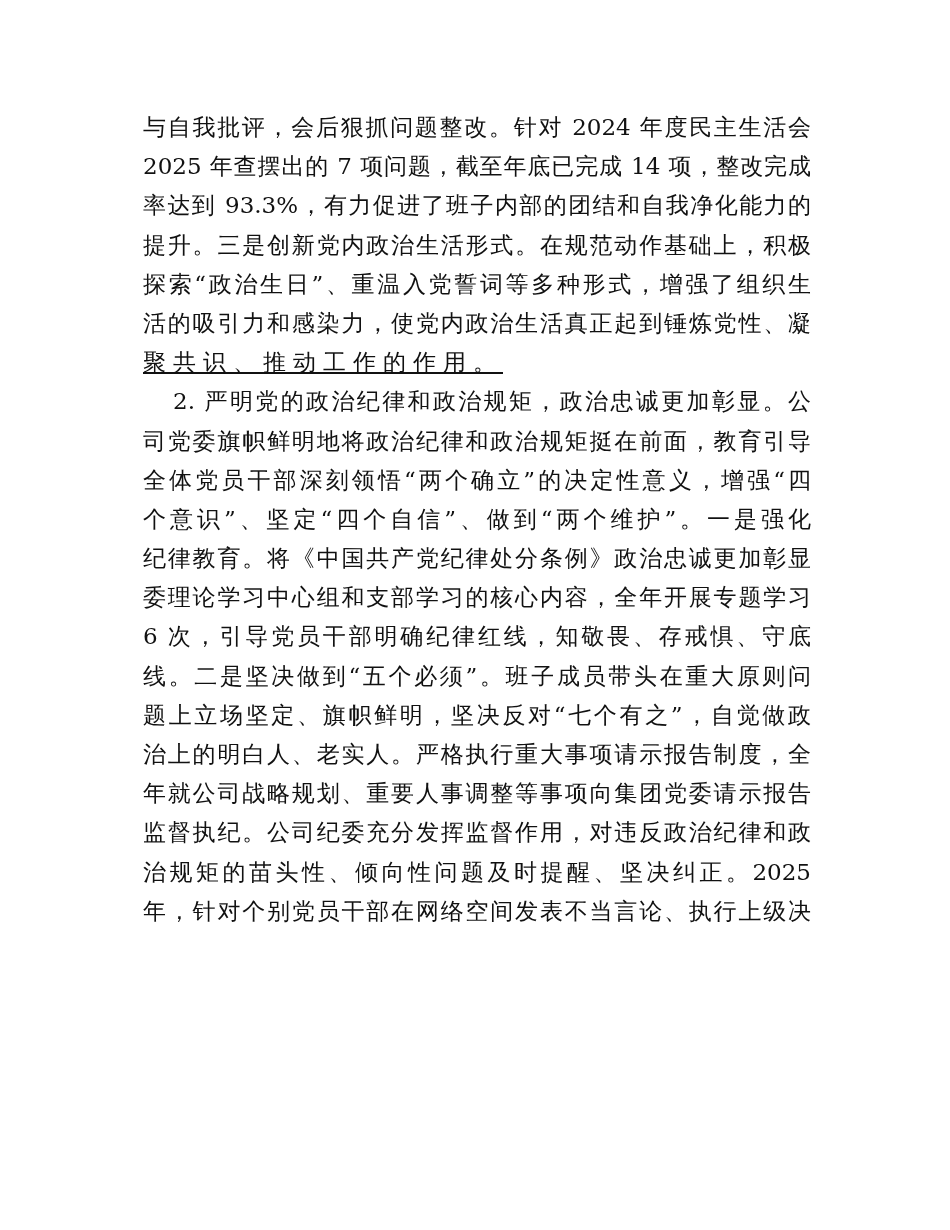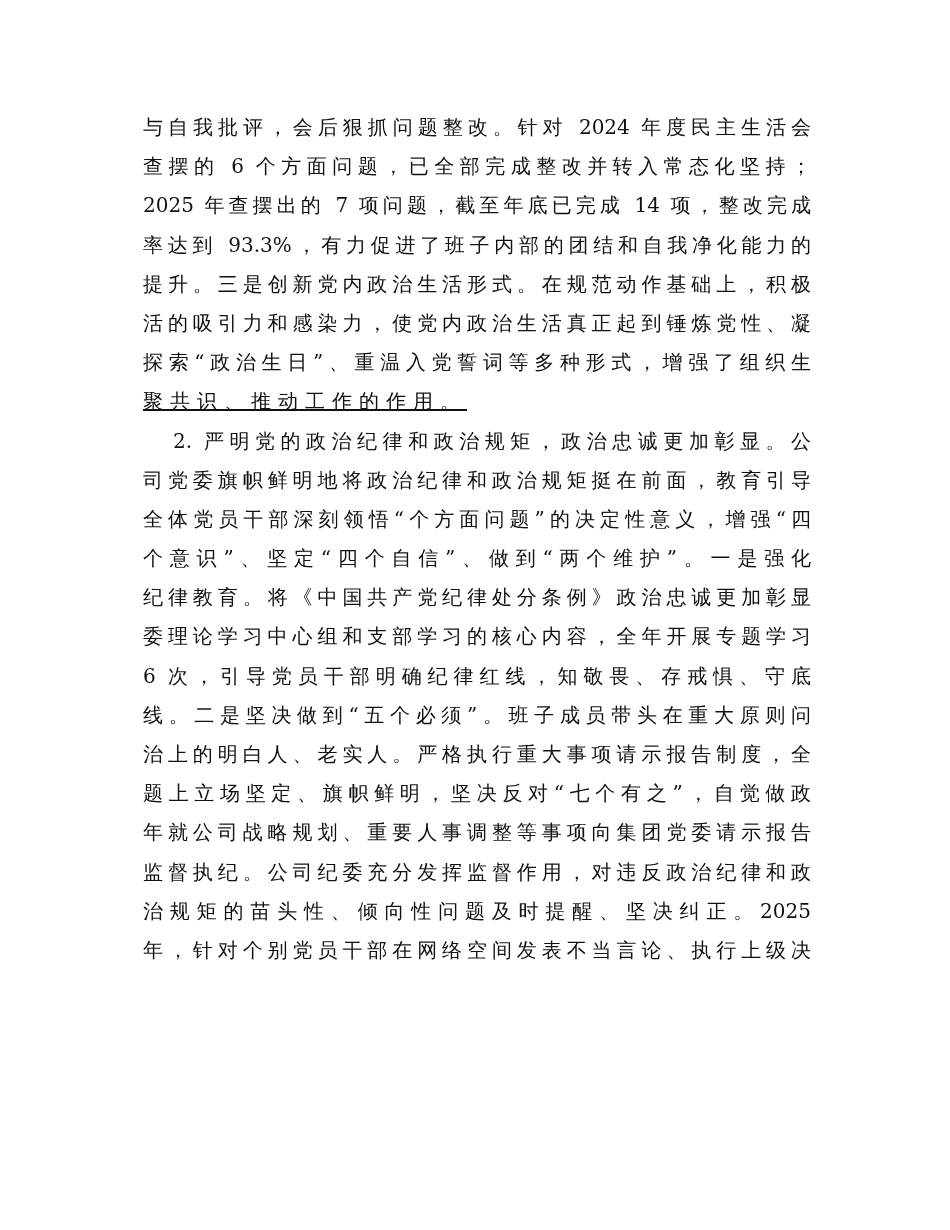--- a/index.html
+++ b/index.html
@@ -2,54 +2,53 @@
 <html><head>
 <meta charset="utf-8">
 <style>
   html, body { margin: 0; padding: 0; background: #ffffff; }
   body { width: 950px; height: 1230px; position: relative; overflow: hidden; }
   .page { position: absolute; left: 0; top: 0; width: 950px; height: 1230px; background: #fff; }
   .text-block { position: absolute; left: 143px; top: 108px; width: 668px; }
   .line {
     height: 39.2px; line-height: 39.2px;
     font-family: "DejaVu Serif", "Liberation Serif", serif;
-    font-size: 20px; color: #111;
+    font-size: 23px; color: #111;
     white-space: nowrap;
     text-align: justify; text-align-last: justify;
     letter-spacing: 0px;
   }
   .line.last { text-align-last: left; letter-spacing: 7px; text-decoration: underline; }
   .line.indent { padding-left: 30px; }
   .b { font-weight: normal; }
 </style>
 </head>
 <body>
 
 <div class="page">
   <div class="text-block" id="text-block">
       <div>
         <div class="line"><span>与自我批评，会后狠抓问题整改。针对 2024 年度民主生活会</span></div>
-        <div class="line"><span>查摆的 6 个方面问题，已全部完成整改并转入常态化坚持；</span></div>
         <div class="line"><span>2025 年查摆出的 7 项问题，截至年底已完成 14 项，整改完成</span></div>
         <div class="line"><span>率达到 93.3%，有力促进了班子内部的团结和自我净化能力的</span></div>
         <div class="line"><span>提升。</span><span class="b">三是创新党内政治生活形式。</span><span>在规范动作基础上，积极</span></div>
+        <div class="line"><span>探索“政治生日”、重温入党誓词等多种形式，增强了组织生</span></div>
         <div class="line"><span>活的吸引力和感染力，使党内政治生活真正起到锤炼党性、凝</span></div>
-        <div class="line"><span>探索“政治生日”、重温入党誓词等多种形式，增强了组织生</span></div>
         <div class="line last"><span>聚共识、推动工作的作用。</span></div>
       </div>
       <div>
         <div class="line indent"><span class="b">2. 严明党的政治纪律和政治规矩，政治忠诚更加彰显。</span><span>公</span></div>
         <div class="line"><span>司党委旗帜鲜明地将政治纪律和政治规矩挺在前面，教育引导</span></div>
-        <div class="line"><span>全体党员干部深刻领悟“个方面问题”的决定性意义，增强“四</span></div>
+        <div class="line"><span>全体党员干部深刻领悟“两个确立”的决定性意义，增强“四</span></div>
         <div class="line"><span>个意识”、坚定“四个自信”、做到“两个维护”。</span><span class="b">一是强化</span></div>
         <div class="line"><span class="b">纪律教育。</span><span>将《中国共产党纪律处分条例》政治忠诚更加彰显</span></div>
         <div class="line"><span>委理论学习中心组和支部学习的核心内容，全年开展专题学习</span></div>
         <div class="line"><span>6 次，引导党员干部明确纪律红线，知敬畏、存戒惧、守底</span></div>
         <div class="line"><span>线。</span><span class="b">二是坚决做到“五个必须”。</span><span>班子成员带头在重大原则问</span></div>
+        <div class="line"><span>题上立场坚定、旗帜鲜明，坚决反对“七个有之”，自觉做政</span></div>
         <div class="line"><span>治上的明白人、老实人。严格执行重大事项请示报告制度，全</span></div>
-        <div class="line"><span>题上立场坚定、旗帜鲜明，坚决反对“七个有之”，自觉做政</span></div>
         <div class="line"><span>年就公司战略规划、重要人事调整等事项向集团党委请示报告</span></div>
         <div class="line"><span class="b">监督执纪。</span><span>公司纪委充分发挥监督作用，对违反政治纪律和政</span></div>
         <div class="line"><span>治规矩的苗头性、倾向性问题及时提醒、坚决纠正。2025</span></div>
         <div class="line"><span>年，针对个别党员干部在网络空间发表不当言论、执行上级决</span></div>
       </div>
     </div>
 </div>
 
 </body></html>

